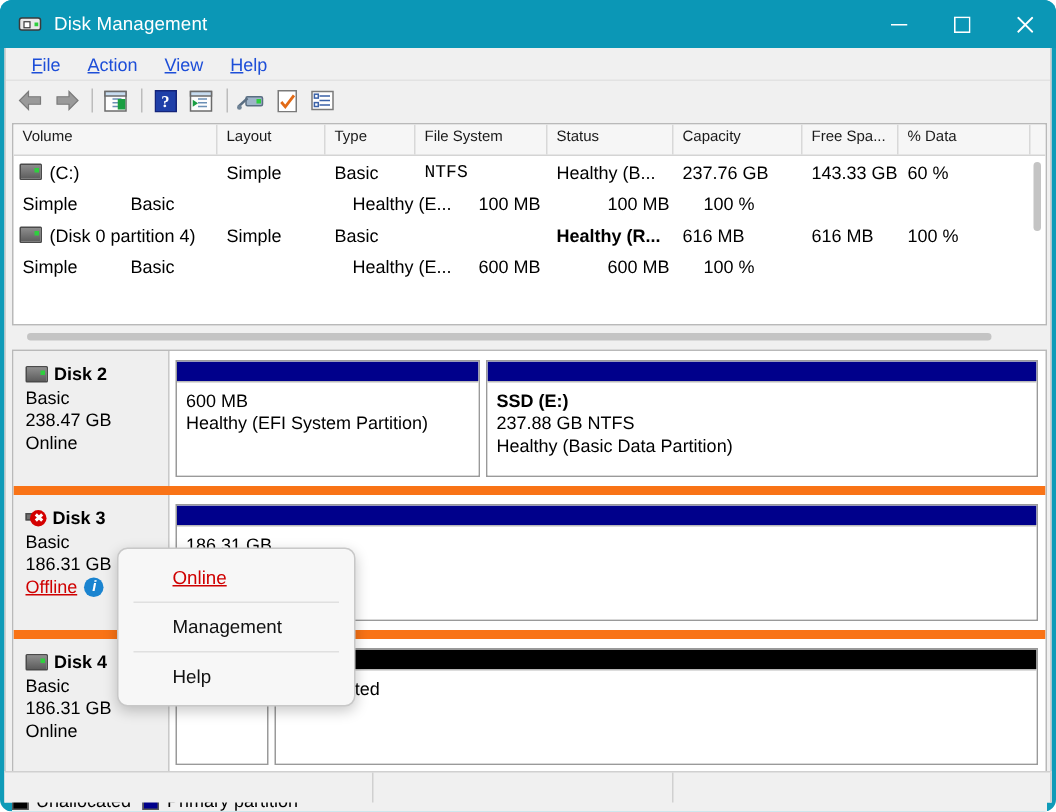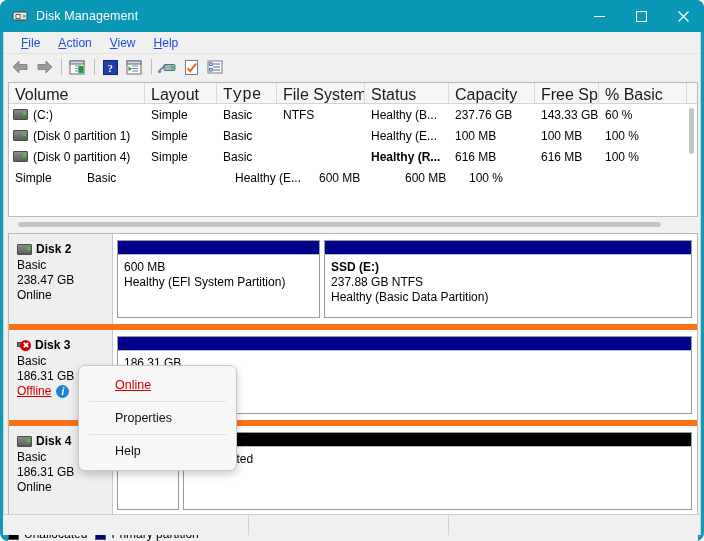--- a/index.html
+++ b/index.html
@@ -92,21 +92,21 @@
     box-sizing: border-box;
     overflow: hidden;
   }
   .vol-header {
     display: flex; height: 21px;
     background: #f6f6f6;
     border-bottom: 1px solid #d4d4d4;
     box-sizing: border-box;
   }
   .vol-header .hcell {
-    font-size: 16px; color: #1a1a1a;
+    font-size: 10px; color: #1a1a1a;
     padding: 3px 0 0 6px;
     box-sizing: border-box;
     border-right: 1px solid #d8d8d8;
     white-space: nowrap; overflow: hidden;
   }
   .vol-rows { }
   .vol-row { display: flex; height: 21px; align-items: center; }
   .vol-row .cell {
     font-size: 12px; color: #000;
     padding-left: 6px; box-sizing: border-box;
@@ -374,46 +374,42 @@
           <rect x="2.6" y="2.8" width="2.6" height="2.6" fill="none" stroke="#3b62a8"></rect>
           <rect x="2.6" y="8.4" width="2.6" height="2.6" fill="none" stroke="#3b62a8"></rect>
         </svg>
       </div>
     </div>
 
     <div class="vol-pane">
       <div class="vol-header">
           <div class="hcell" style="width: 136px;">Volume</div>
           <div class="hcell" style="width: 72px;">Layout</div>
-          <div class="hcell" style="width: 60px; font-family: Liberation Mono, monospace;">Type</div>
-          <div class="hcell" style="width: 88px; text-align: center;">File System</div>
+          <div class="hcell" style="width: 60px;">Type</div>
+          <div class="hcell" style="width: 88px;">File System</div>
           <div class="hcell" style="width: 84px;">Status</div>
           <div class="hcell" style="width: 86px;">Capacity</div>
           <div class="hcell" style="width: 64px;">Free Spa...</div>
-          <div class="hcell" style="width: 88px;">% Basic</div>
+          <div class="hcell" style="width: 88px;">% Data</div>
         </div>
       <div class="vol-rows">
           <div class="vol-row">
             <div class="cell vol-name" style="width: 136px;">
               <span class="drive-glyph"></span>
               <span>(C:)</span>
             </div>
             <div class="cell" style="width: 72px;">Simple</div>
             <div class="cell" style="width: 60px;">Basic</div>
-            <div class="cell" style="width: 88px;">NTFS</div>
+            <div class="cell" style="width: 88px; font-family: Liberation Mono, monospace;">NTFS</div>
             <div class="cell" style="width: 84px;">Healthy (B...</div>
             <div class="cell" style="width: 86px;">237.76 GB</div>
             <div class="cell" style="width: 64px;">143.33 GB</div>
             <div class="cell" style="width: 88px;">60 %</div>
           </div>
           <div class="vol-row">
-            <div class="cell vol-name" style="width: 136px;">
-              <span class="drive-glyph"></span>
-              <span>(Disk 0 partition 1)</span>
-            </div>
             <div class="cell" style="width: 72px;">Simple</div>
             <div class="cell" style="width: 60px;">Basic</div>
             <div class="cell" style="width: 88px;"></div>
             <div class="cell" style="width: 84px;">Healthy (E...</div>
             <div class="cell" style="width: 86px;">100 MB</div>
             <div class="cell" style="width: 64px;">100 MB</div>
             <div class="cell" style="width: 88px;">100 %</div>
           </div>
           <div class="vol-row">
             <div class="cell vol-name" style="width: 136px;">
@@ -543,18 +539,18 @@
 
   <div class="statusbar">
       <div class="status-pane" style="width: 246px;"></div>
       <div class="status-pane" style="width: 200px;"></div>
       <div class="status-pane" style="width: 252px;"></div>
     </div>
 
   <div class="ctxmenu">
       <div class="ctx-item hot">Online</div>
       <div class="ctx-sep"></div>
-      <div class="ctx-item">Properties</div>
+      <div class="ctx-item">Management</div>
       <div class="ctx-sep"></div>
       <div class="ctx-item">Help</div>
     </div>
 
 </div>
 
 </body></html>

